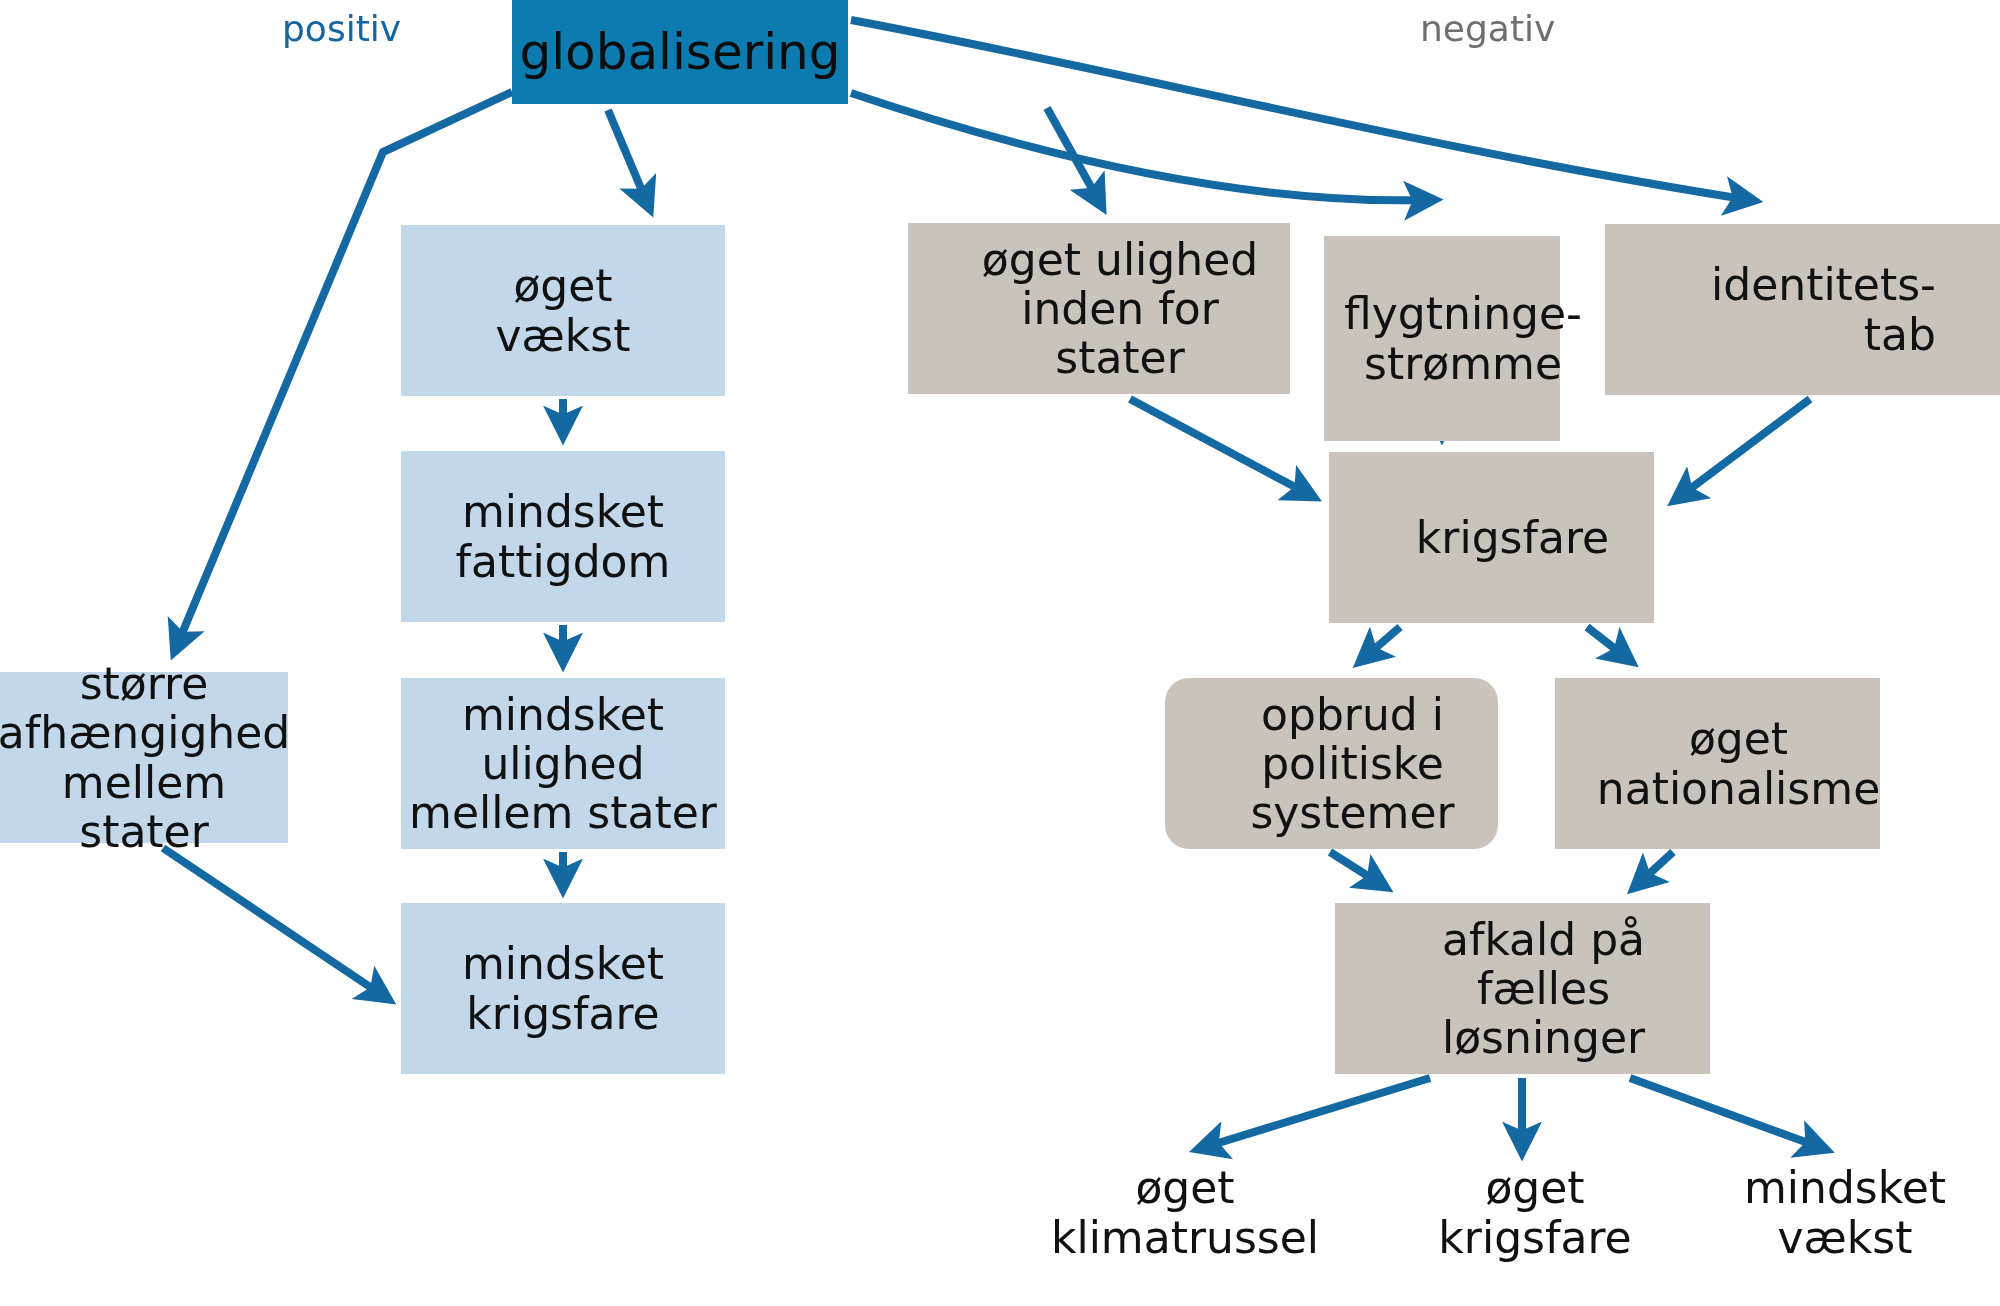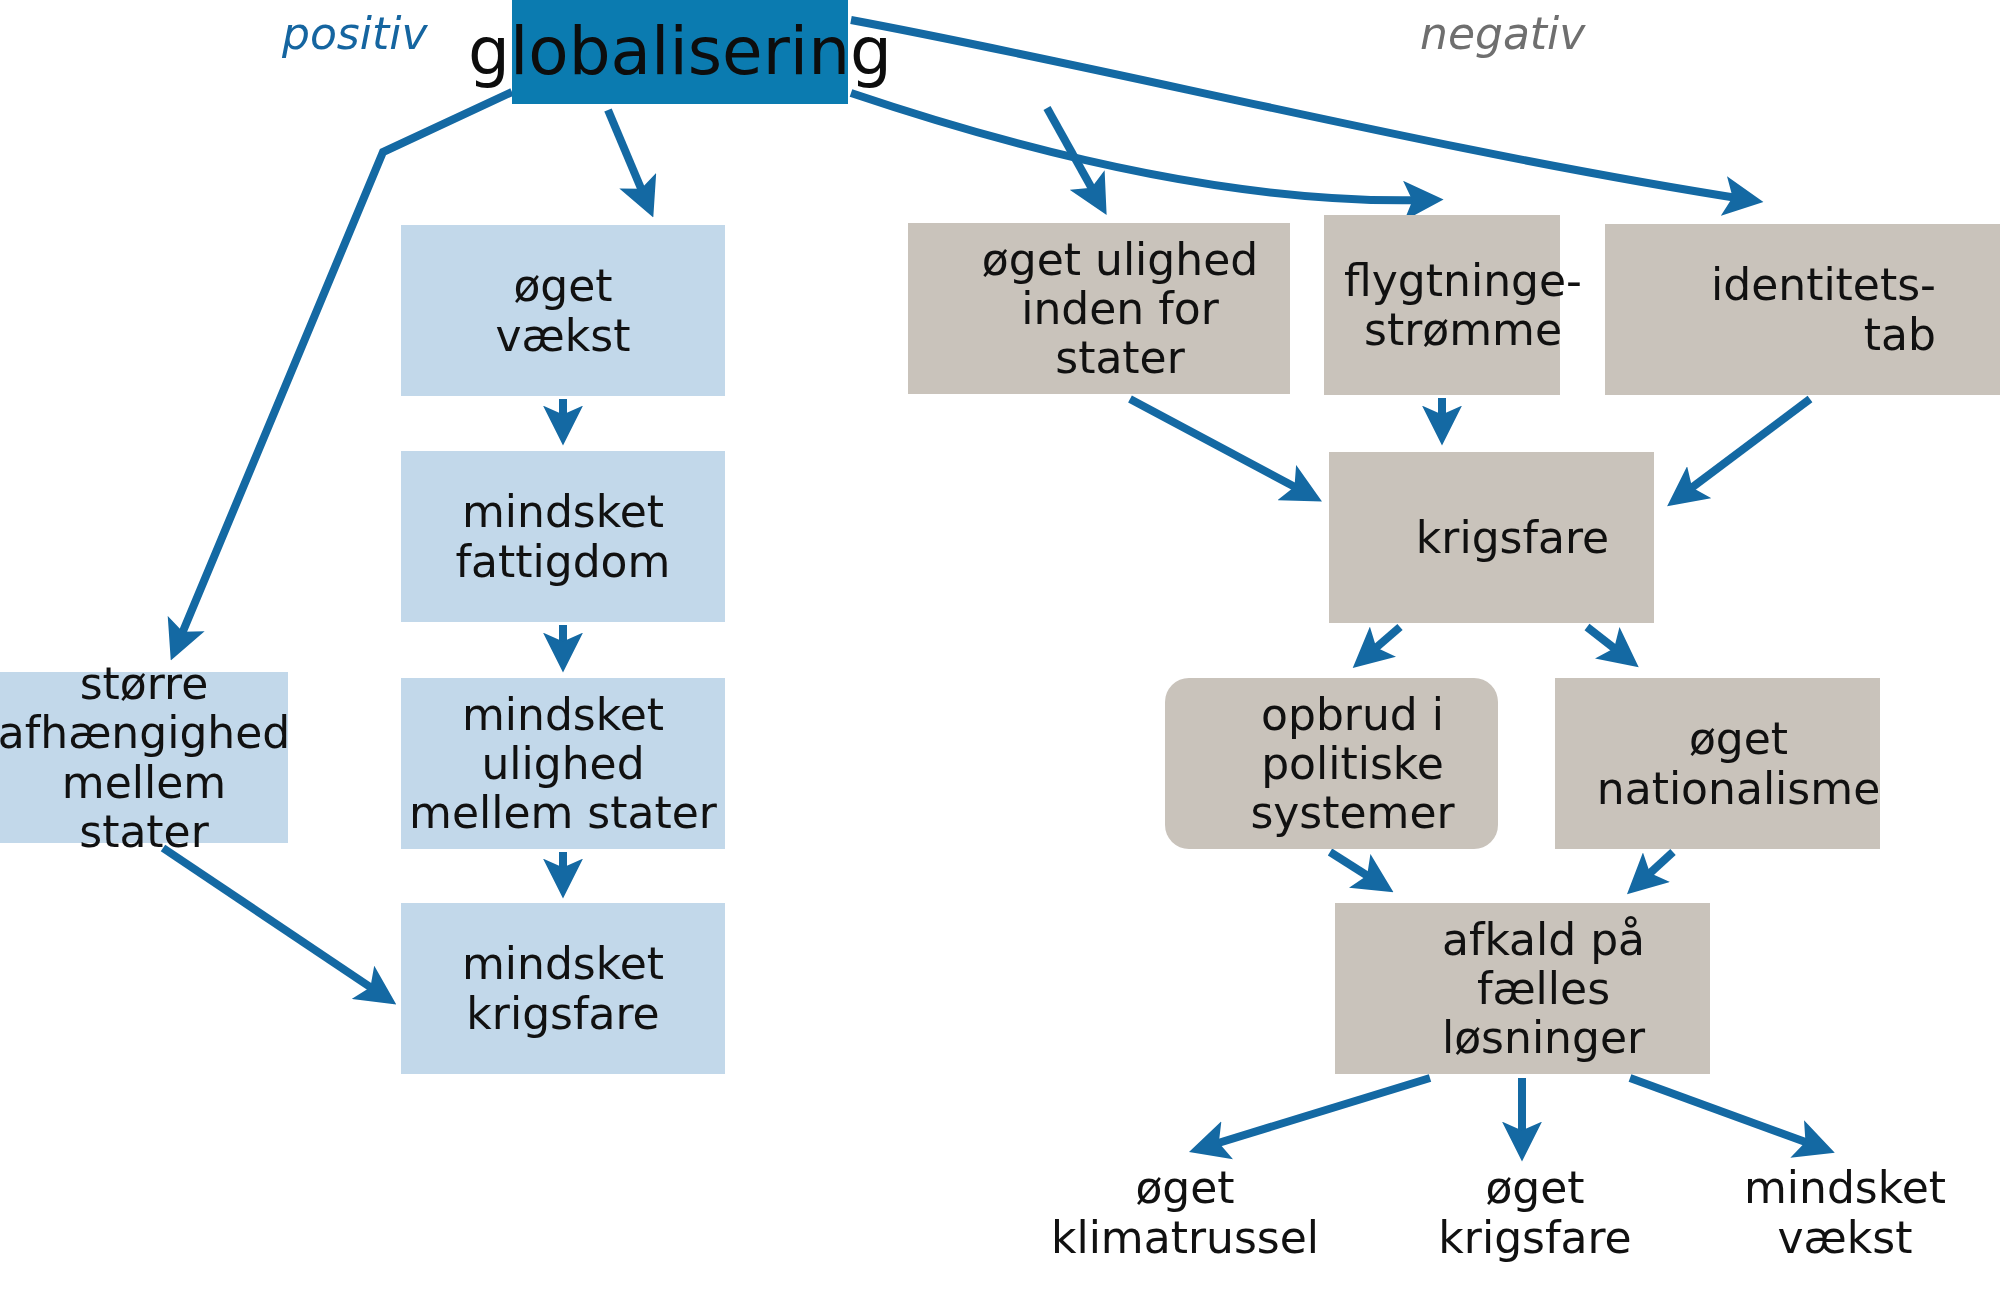--- a/index.html
+++ b/index.html
@@ -33,41 +33,40 @@
     text-align: center;
     line-height: 1.12;
     color: #111111;
     font-family: "DejaVu Sans", sans-serif;
     white-space: pre-line;
     box-sizing: border-box;
   }
   .node.root {
     background: #0b7bb0;
     color: #0d0d0d;
-    font-size: 66px;
+    font-size: 50px;
   }
   .node.pos {
     background: #c2d8ea;
     font-size: 44px;
   }
   .node.neg {
     background: #c9c3bb;
     font-size: 44px;
     padding-left: 42px;
   }
   .node.plain {
     background: transparent;
     font-size: 44px;
   }
   .axis-label {
     position: absolute;
-    font-size: 44px;
+    font-size: 36px;
     font-family: "DejaVu Sans", sans-serif;
     white-space: nowrap;
-    font-style: italic;
   }
   .axis-label.positive { color: #1565a0; }
   .axis-label.negative { color: #6f6f6f; }
 </style>
 </head>
 <body>
 
 <div id="stage">
 
   <svg id="edges" viewBox="0 0 2000 1306" width="2000" height="1306" xmlns="http://www.w3.org/2000/svg">
@@ -122,21 +121,21 @@
       <div class="node pos" style="left: 401px; top: 678px; width: 324px; height: 171px;">mindsket
 ulighed
 mellem stater</div>
       <div class="node pos" style="left: 401px; top: 903px; width: 324px; height: 171px;">mindsket
 krigsfare</div>
       <div class="node pos" style="left: 0px; top: 672px; width: 288px; height: 171px;">større
 afhængighed
 mellem stater</div>
       <div class="node neg" style="left: 908px; top: 223px; width: 382px; height: 171px;">øget ulighed
 inden for stater</div>
-      <div class="node neg" style="left: 1324px; top: 215px; width: 236px; height: 180px;">flygtninge-
+      <div class="node neg" style="left: 1324px; top: 236px; width: 236px; height: 205px;">flygtninge-
 strømme</div>
       <div class="node neg" style="left: 1605px; top: 224px; width: 395px; height: 171px; text-align: right;">identitets-
 tab</div>
       <div class="node neg" style="left: 1329px; top: 452px; width: 325px; height: 171px;">krigsfare</div>
       <div class="node neg" style="left: 1165px; top: 678px; width: 333px; height: 171px; border-radius: 24px;">opbrud i
 politiske
 systemer</div>
       <div class="node neg" style="left: 1555px; top: 678px; width: 325px; height: 171px;">øget
 nationalisme</div>
       <div class="node neg" style="left: 1335px; top: 903px; width: 375px; height: 171px;">afkald på

